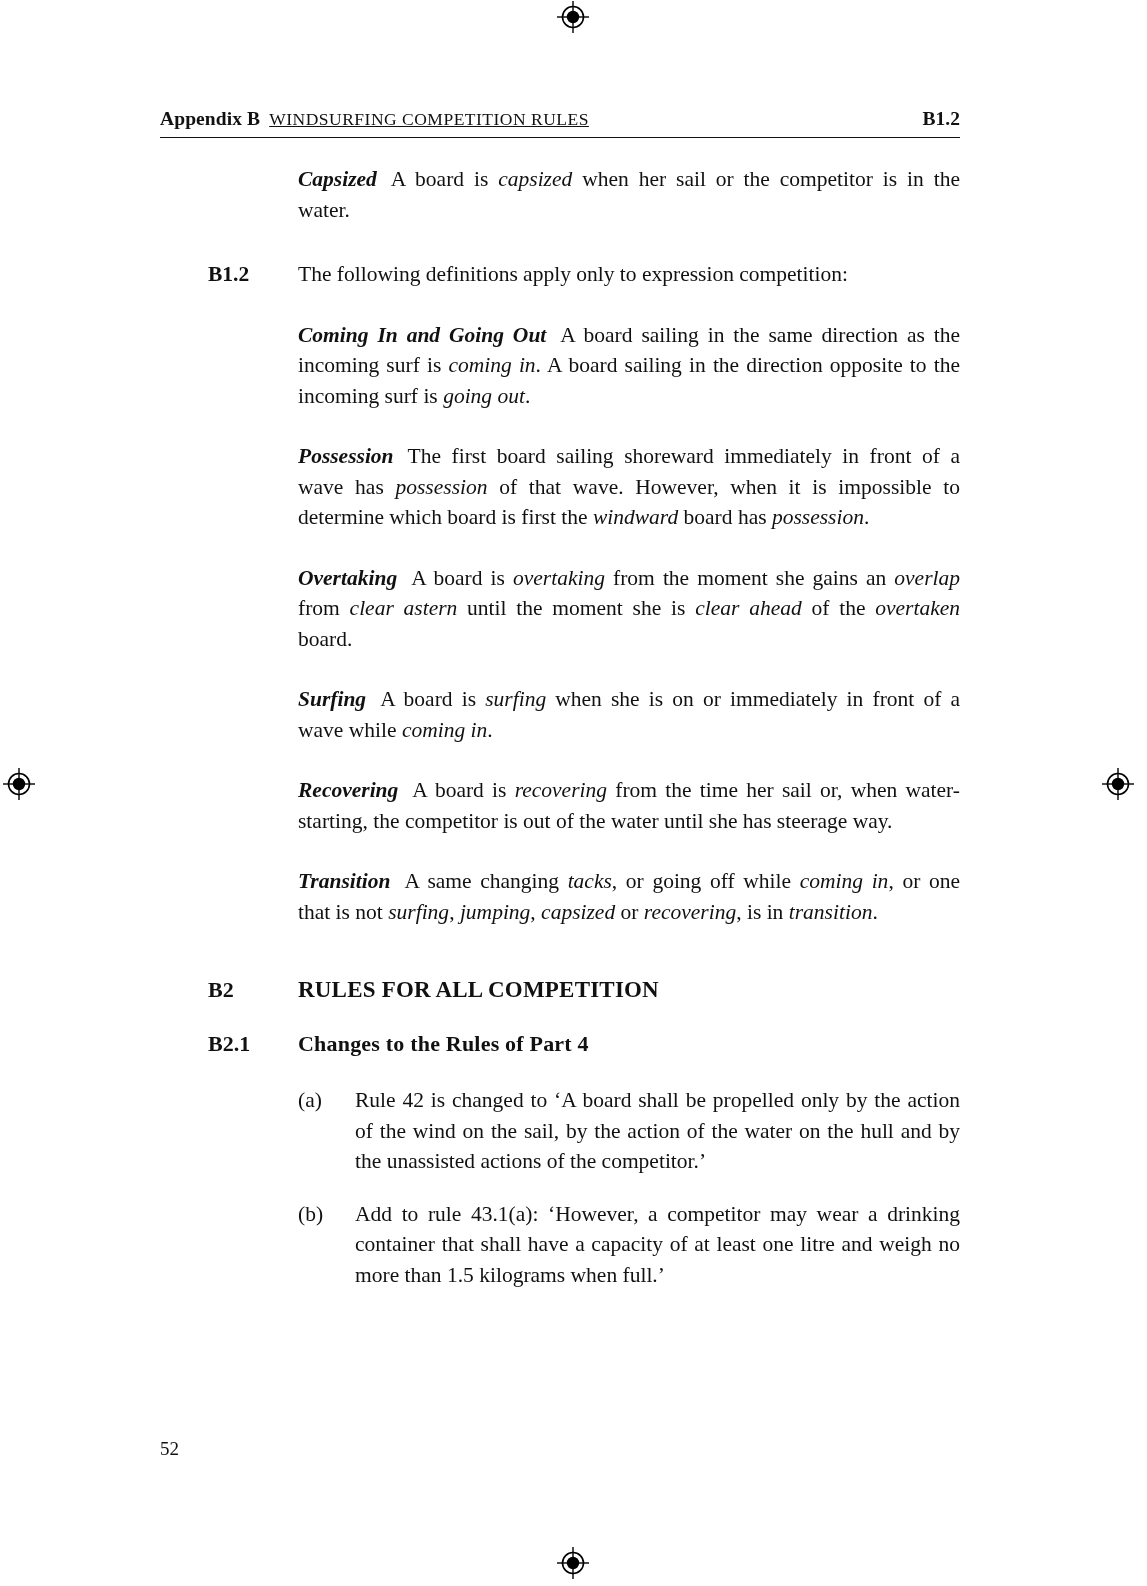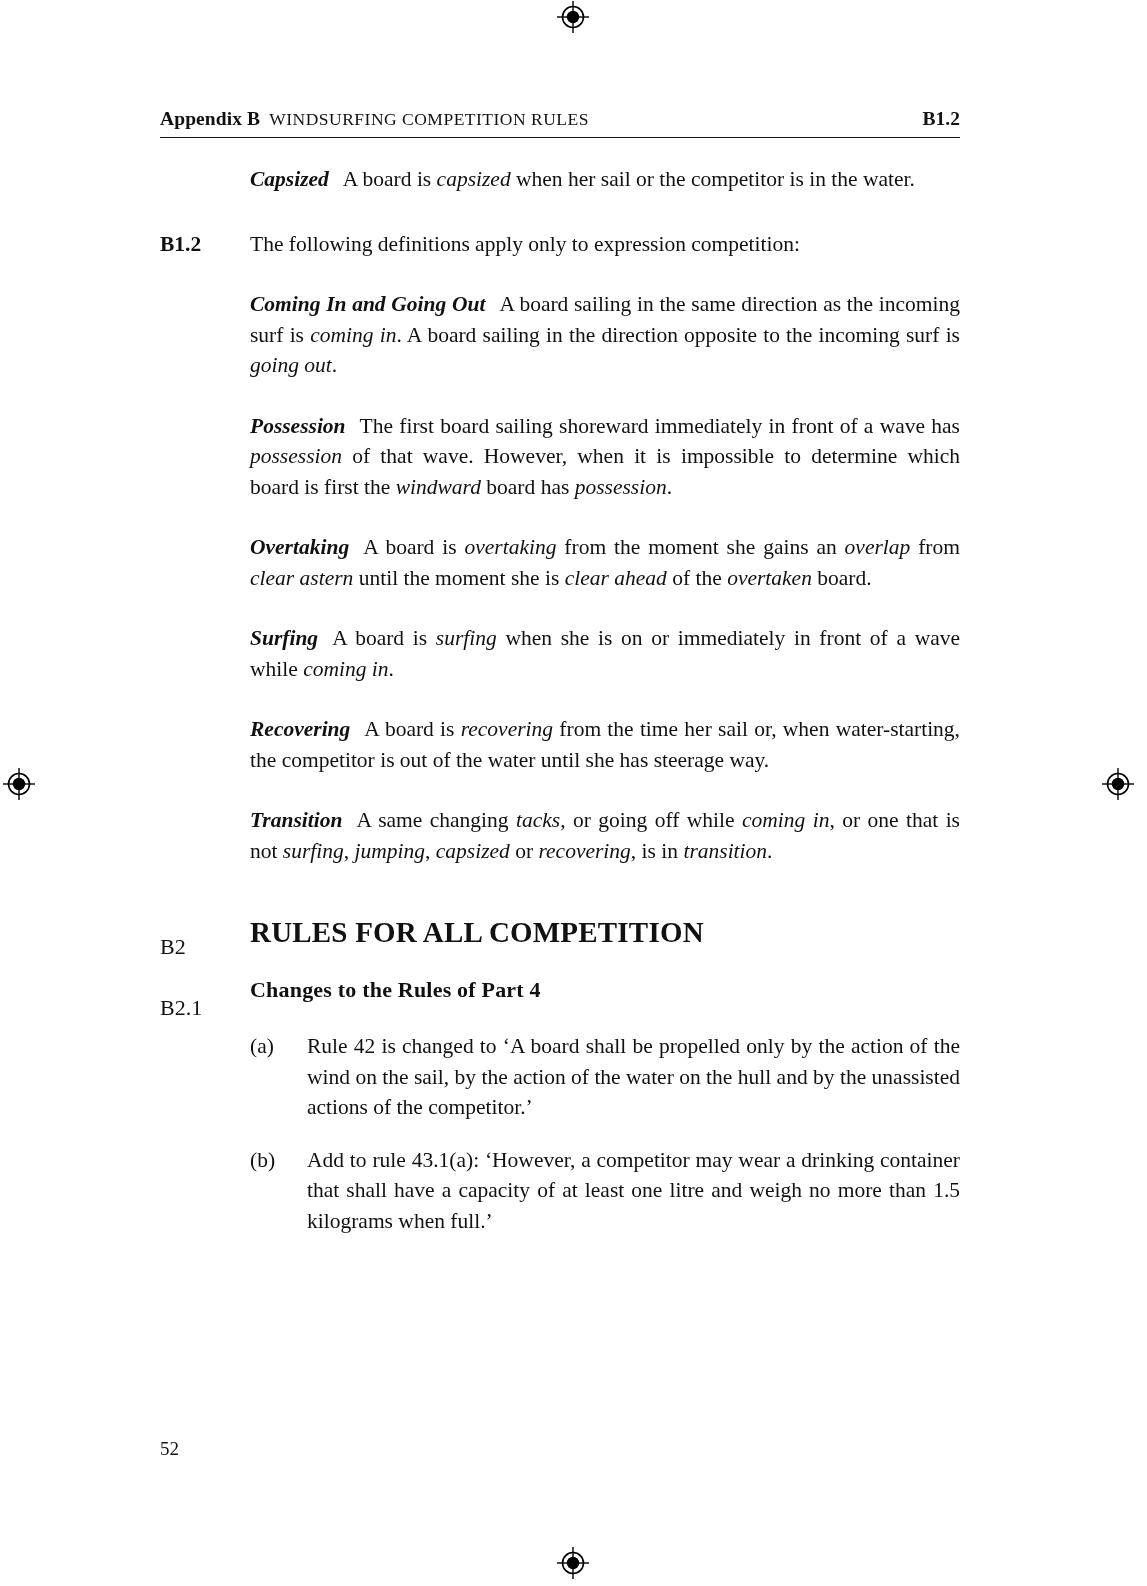--- a/index.html
+++ b/index.html
@@ -55,29 +55,31 @@
   }
   .head-appendix {
     font-weight: 700;
   }
   .head-title {
     font-variant: small-caps;
     text-transform: uppercase;
     font-size: 17.5px;
     letter-spacing: 0.5px;
     margin-left: 9px;
+    text-decoration: underline;
   }
   .head-right {
     font-weight: 700;
     font-size: 19.5px;
   }
 
   
   .body {
     margin-top: 26px;
+    margin-left: 48px;
   }
 
   .para {
     position: relative;
     font-size: 21.5px;
     line-height: 1.42;
     text-align: justify;
     text-justify: inter-word;
     margin-left: 90px;      
     margin-bottom: 26px;
@@ -109,29 +111,29 @@
   
   .section-head {
     position: relative;
     margin-left: 90px;
     margin-top: 50px;
     font-size: 22px;
   }
   .section-head .label {
     position: absolute;
     left: -90px;
-    top: 18px;
-    font-weight: 400;
+    top: 0;
+    font-weight: 700;
   }
   .section-head .title {
     font-weight: 700;
     letter-spacing: 0.2px;
   }
   .section-head.major .title {
-    font-size: 29px;
+    font-size: 23px;
   }
   .section-head.minor {
     margin-top: 28px;
   }
 
   
   .lettered {
     margin-left: 90px;
     margin-top: 28px;
   }

